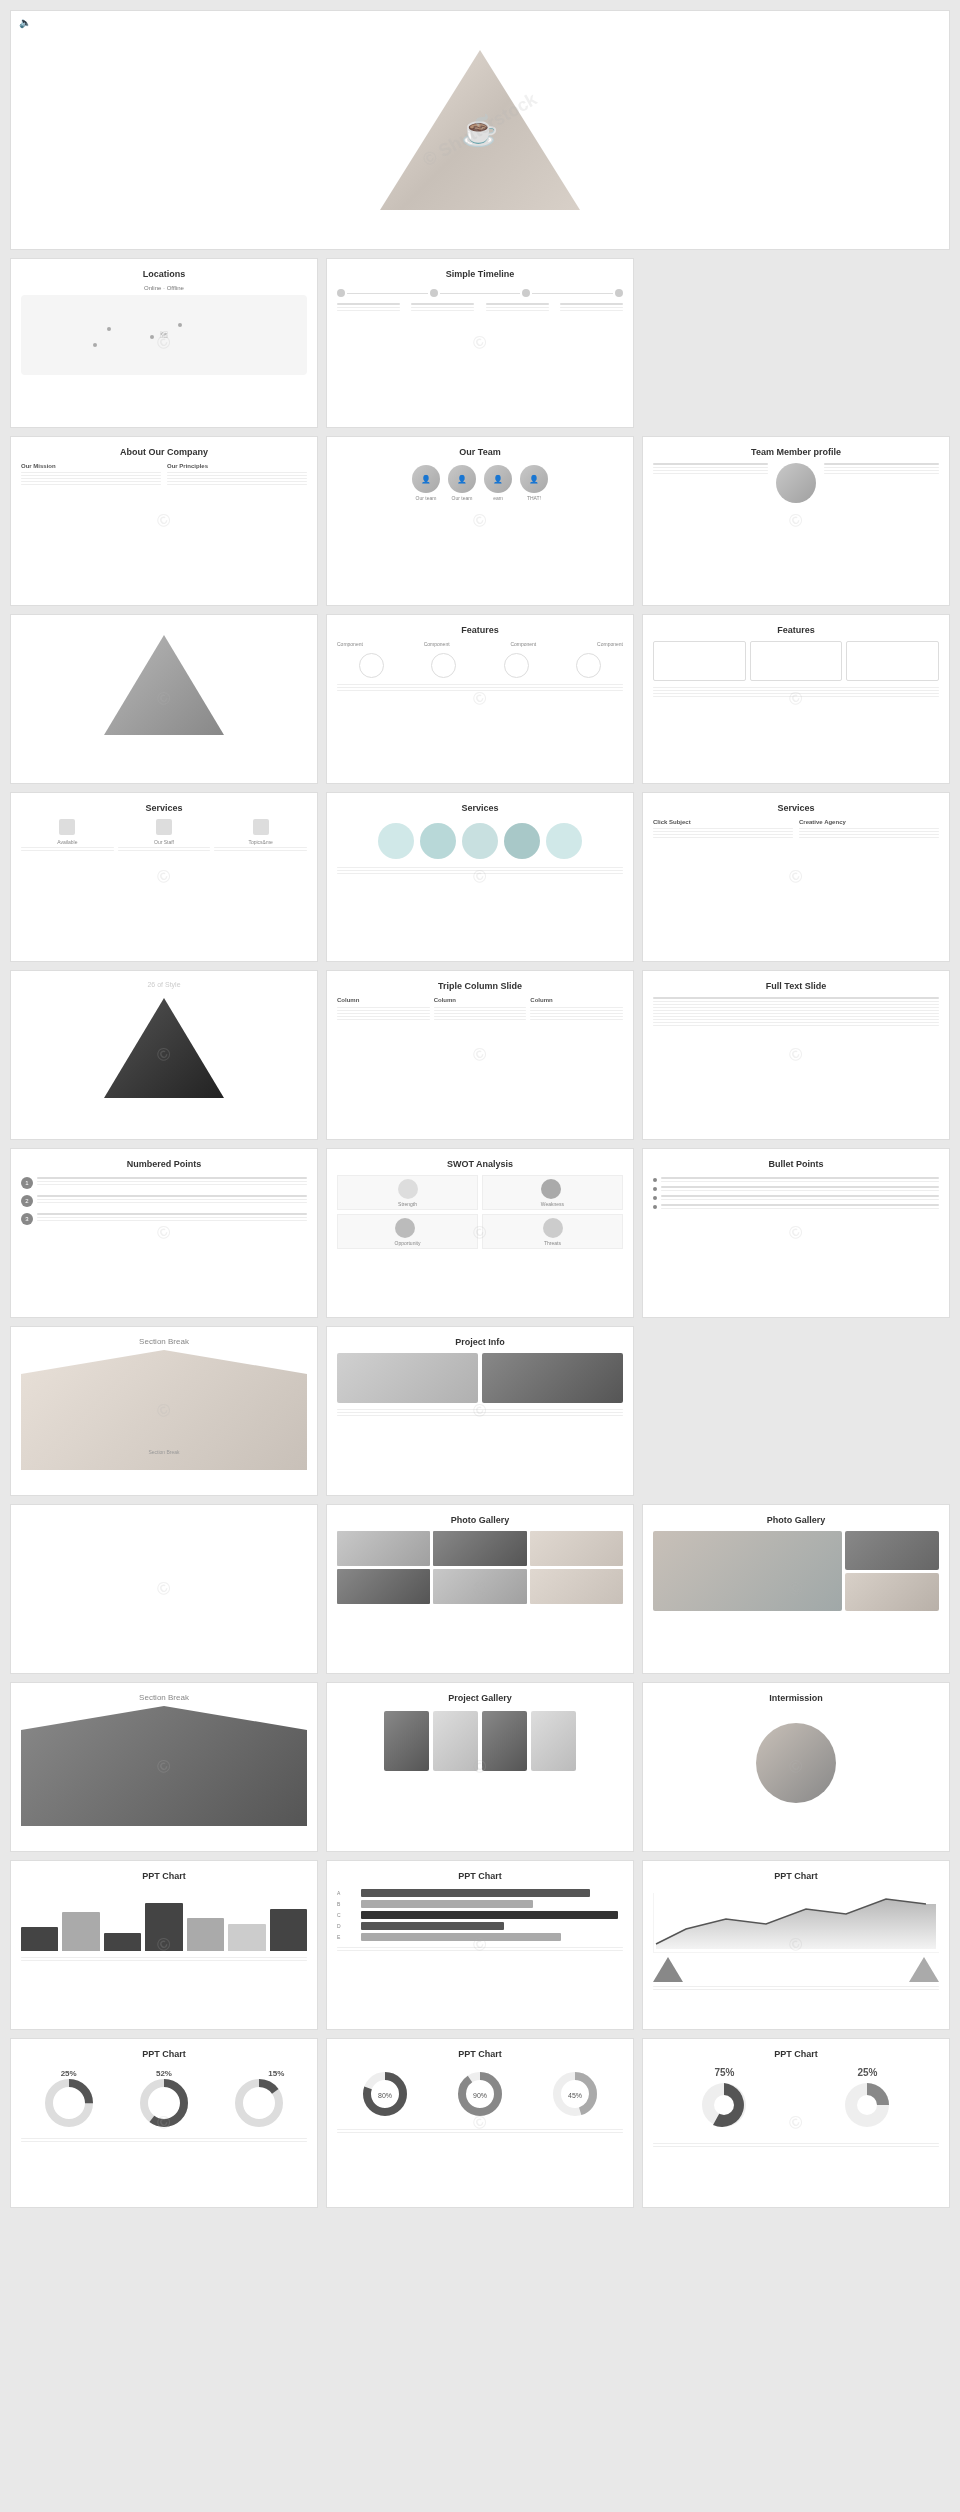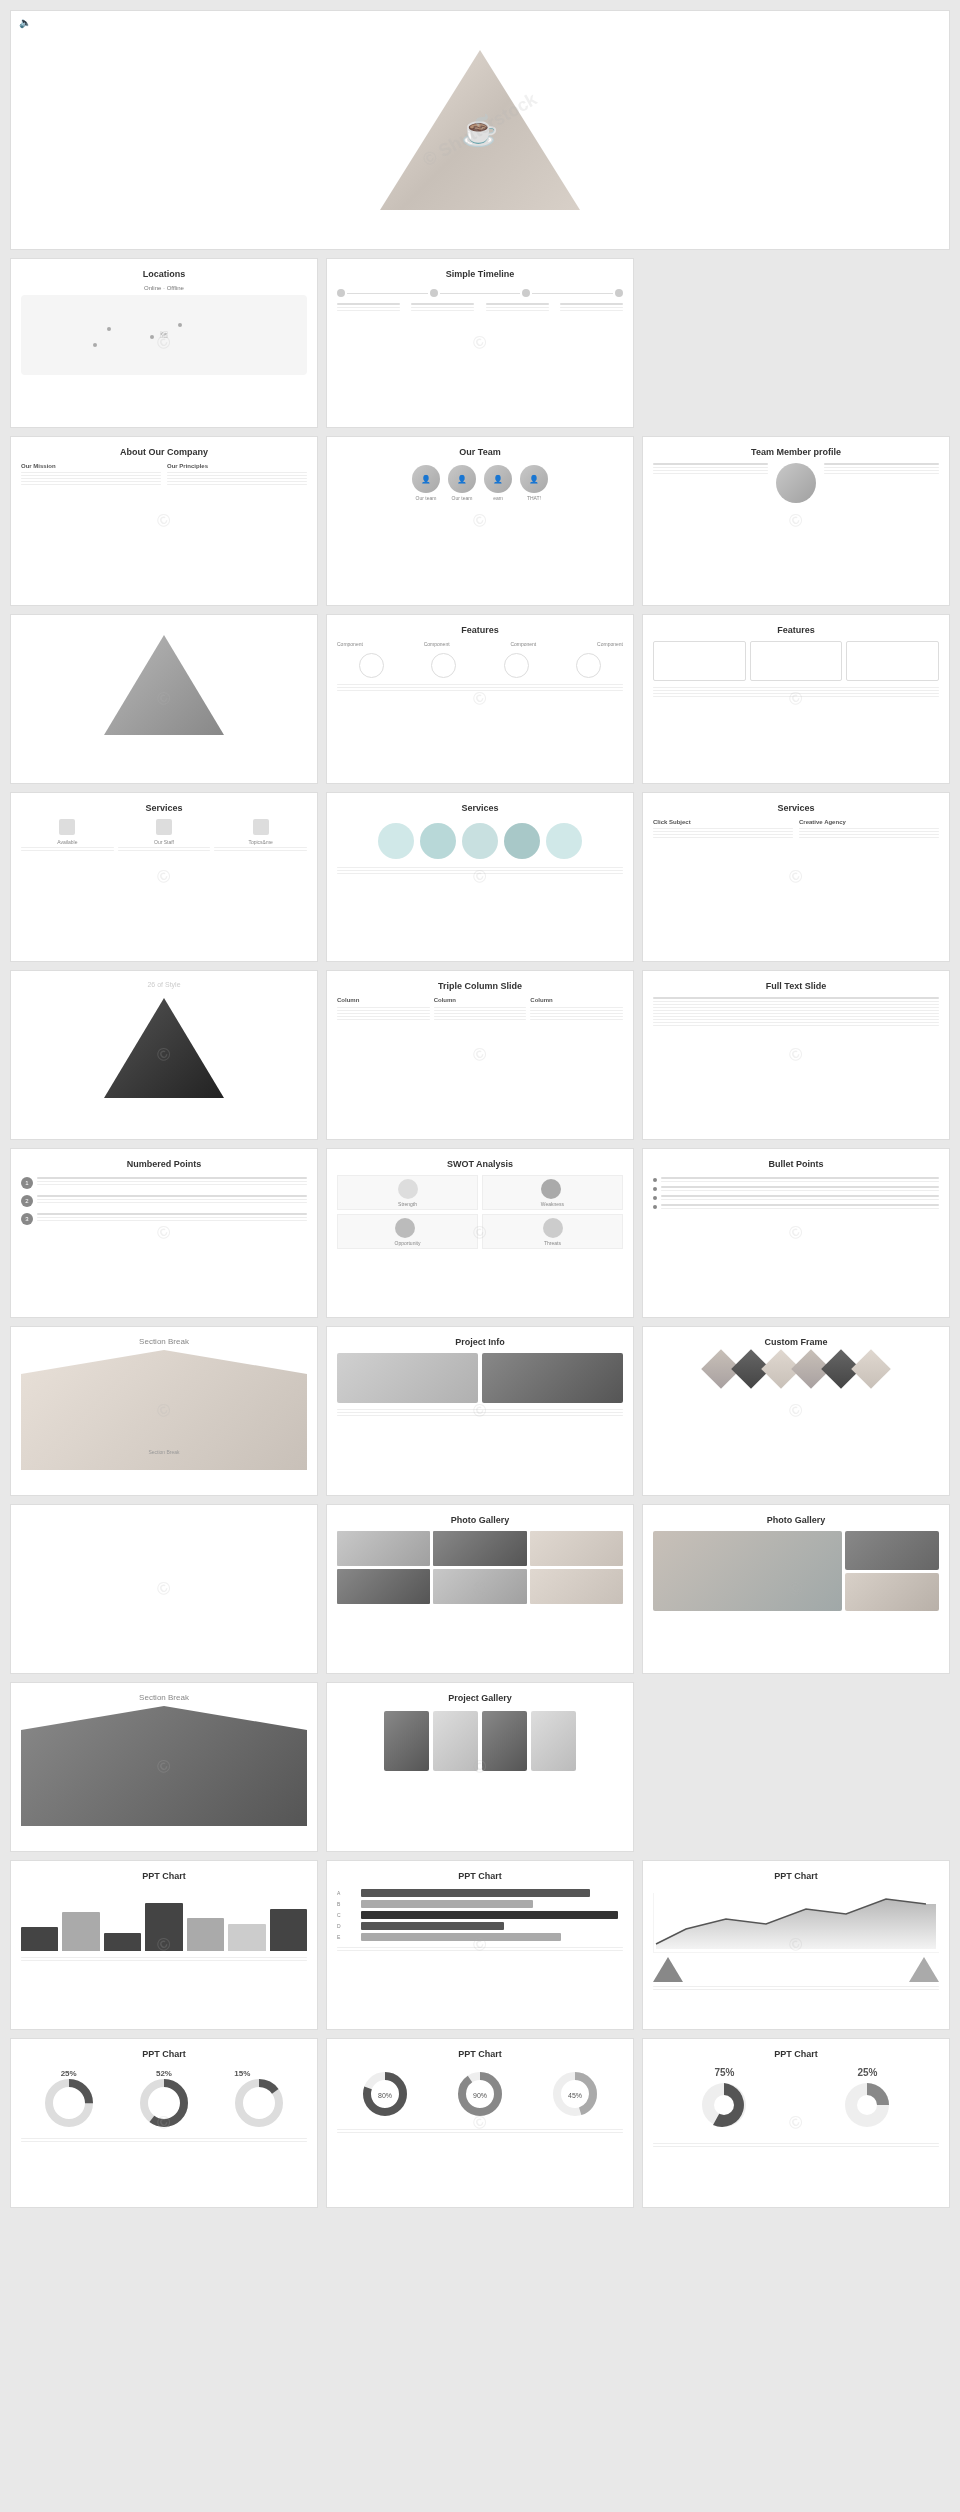--- a/index.html
+++ b/index.html
@@ -907,32 +907,20 @@
         <div class="project-img project-img-dark"></div>
       </div>
       <div class="text-lines" style="margin-top:6px;">
         <div class="line-xs"></div>
         <div class="line-xs"></div>
         <div class="line-xs"></div>
       </div>
       <div class="wm">©</div>
     </div>
 
-    <div class="slide">
-      <div class="slide-title">Custom Frame</div>
-      <div class="diamond-grid">
-        <div class="diamond"></div>
-        <div class="diamond diamond-dark"></div>
-        <div class="diamond diamond-light"></div>
-        <div class="diamond"></div>
-        <div class="diamond diamond-dark"></div>
-        <div class="diamond diamond-light"></div>
-      </div>
-      <div class="wm">©</div>
-    </div>
   </div>
 
   <div class="slides-grid">
 
     <div class="slide">
       <div class="wm">©</div>
     </div>
 
     <div class="slide">
       <div class="slide-title">Photo Gallery</div>
@@ -973,20 +961,25 @@
       <div class="slide-title">Project Gallery</div>
       <div class="project-gallery">
         <div class="proj-item proj-item-dark"></div>
         <div class="proj-item"></div>
         <div class="proj-item proj-item-dark"></div>
         <div class="proj-item"></div>
       </div>
       <div class="wm">©</div>
     </div>
 
+    <div class="slide">
+      <div class="slide-title">Intermission</div>
+      <div class="intermission-circle"></div>
+      <div class="wm">©</div>
+    </div>
   </div>
 
   <div class="slides-grid">
 
     <div class="slide">
       <div class="slide-title">PPT Chart</div>
       <div class="bar-chart">
         <div class="bar bar-dark" style="height:40%;"></div>
         <div class="bar bar-gray" style="height:65%;"></div>
         <div class="bar bar-dark" style="height:30%;"></div>
@@ -1072,21 +1065,21 @@
             <circle cx="25" cy="25" r="20" fill="none" stroke="#555" stroke-width="8" stroke-dasharray="31.4 94.2" stroke-dashoffset="0" transform="rotate(-90 25 25)"></circle>
           </svg>
         </div>
         <div style="text-align:center;">
           <div style="font-size:8px;color:#555;font-weight:bold;">52%</div>
           <svg width="50" height="50">
             <circle cx="25" cy="25" r="20" fill="none" stroke="#ddd" stroke-width="8"></circle>
             <circle cx="25" cy="25" r="20" fill="none" stroke="#555" stroke-width="8" stroke-dasharray="75.4 50.2" stroke-dashoffset="0" transform="rotate(-90 25 25)"></circle>
           </svg>
         </div>
-        <div style="text-align:left;">
+        <div style="text-align:right;">
           <div style="font-size:8px;color:#555;font-weight:bold;">15%</div>
           <svg width="50" height="50">
             <circle cx="25" cy="25" r="20" fill="none" stroke="#ddd" stroke-width="8"></circle>
             <circle cx="25" cy="25" r="20" fill="none" stroke="#555" stroke-width="8" stroke-dasharray="18.8 106.8" stroke-dashoffset="0" transform="rotate(-90 25 25)"></circle>
           </svg>
         </div>
       </div>
       <div class="text-lines" style="margin-top:6px;">
         <div class="line-xs"></div>
         <div class="line-xs"></div>

